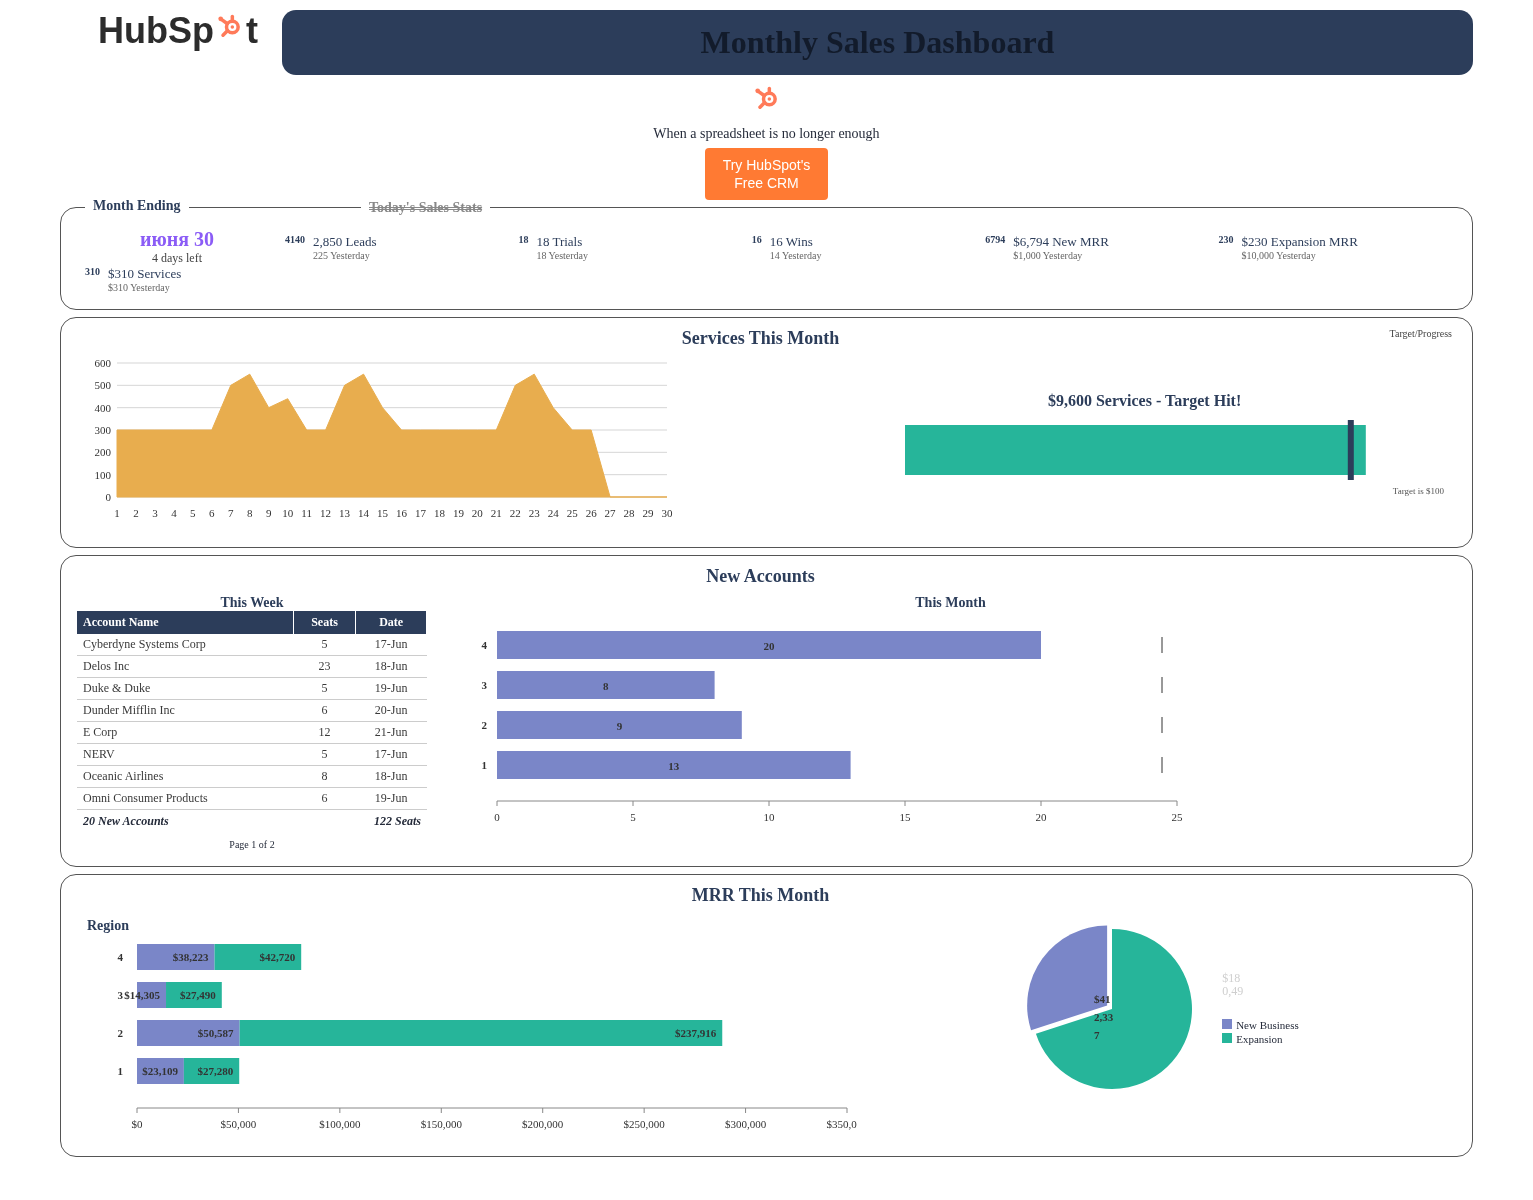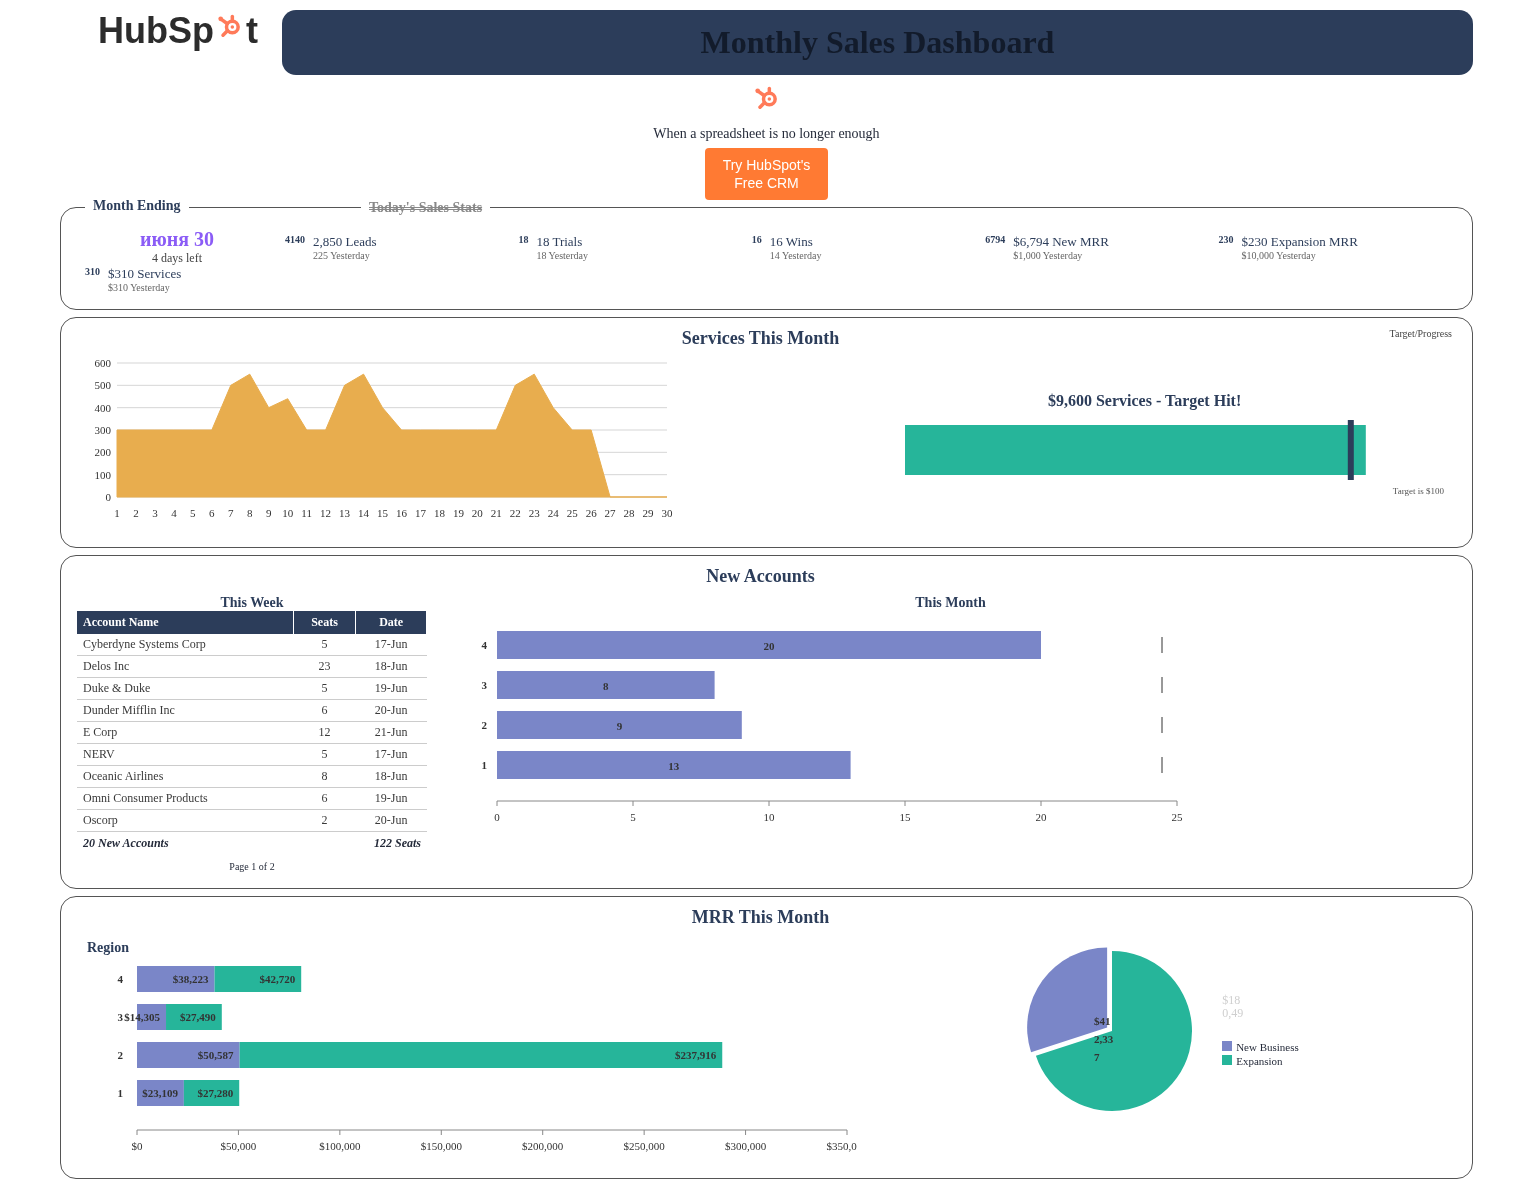--- a/index.html
+++ b/index.html
@@ -324,25 +324,20 @@
               <tr>
                 <td>Oceanic Airlines</td>
                 <td>8</td>
                 <td>18-Jun</td>
               </tr>
               <tr>
                 <td>Omni Consumer Products</td>
                 <td>6</td>
                 <td>19-Jun</td>
               </tr>
-              <tr>
-                <td>Oscorp</td>
-                <td>2</td>
-                <td>20-Jun</td>
-              </tr>
             </tbody>
         </table>
         <div class="accounts-summary">
           <span>20 New Accounts</span>
           <span>122 Seats</span>
         </div>
         <div class="pager">Page 1 of 2</div>
       </div>
       <div class="na-right">
         <div class="tbl-title">This Month</div>

